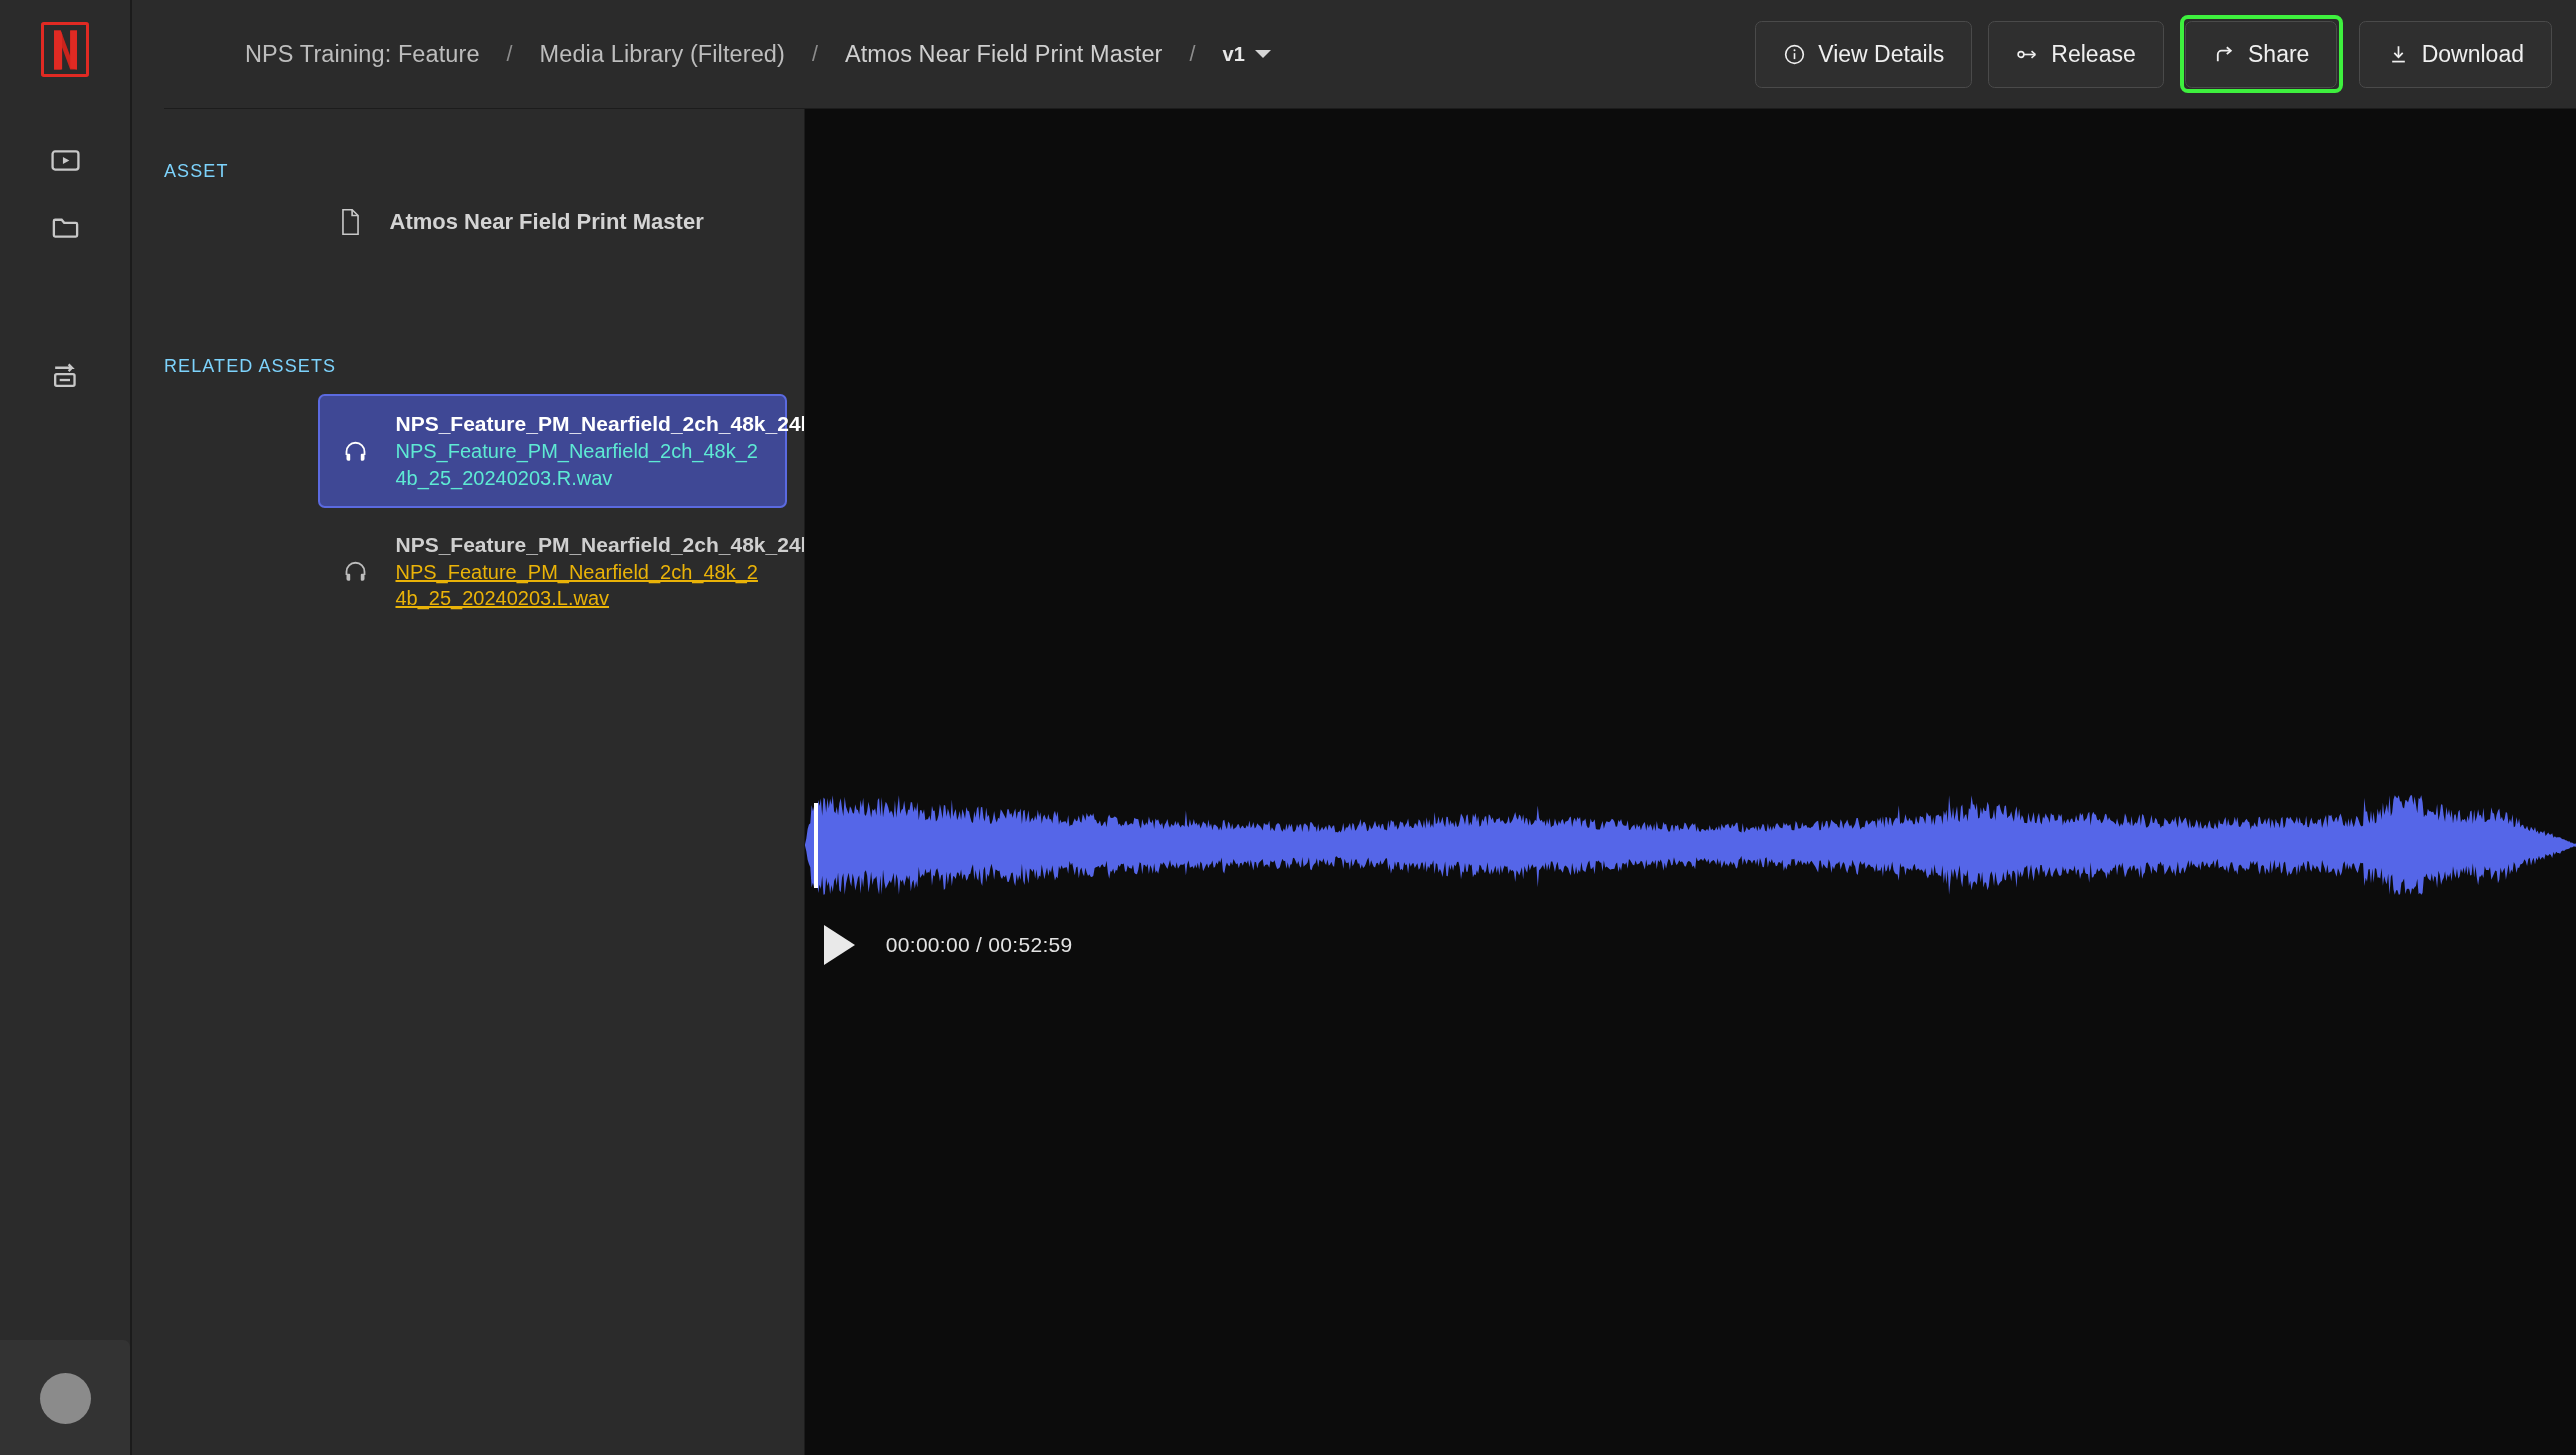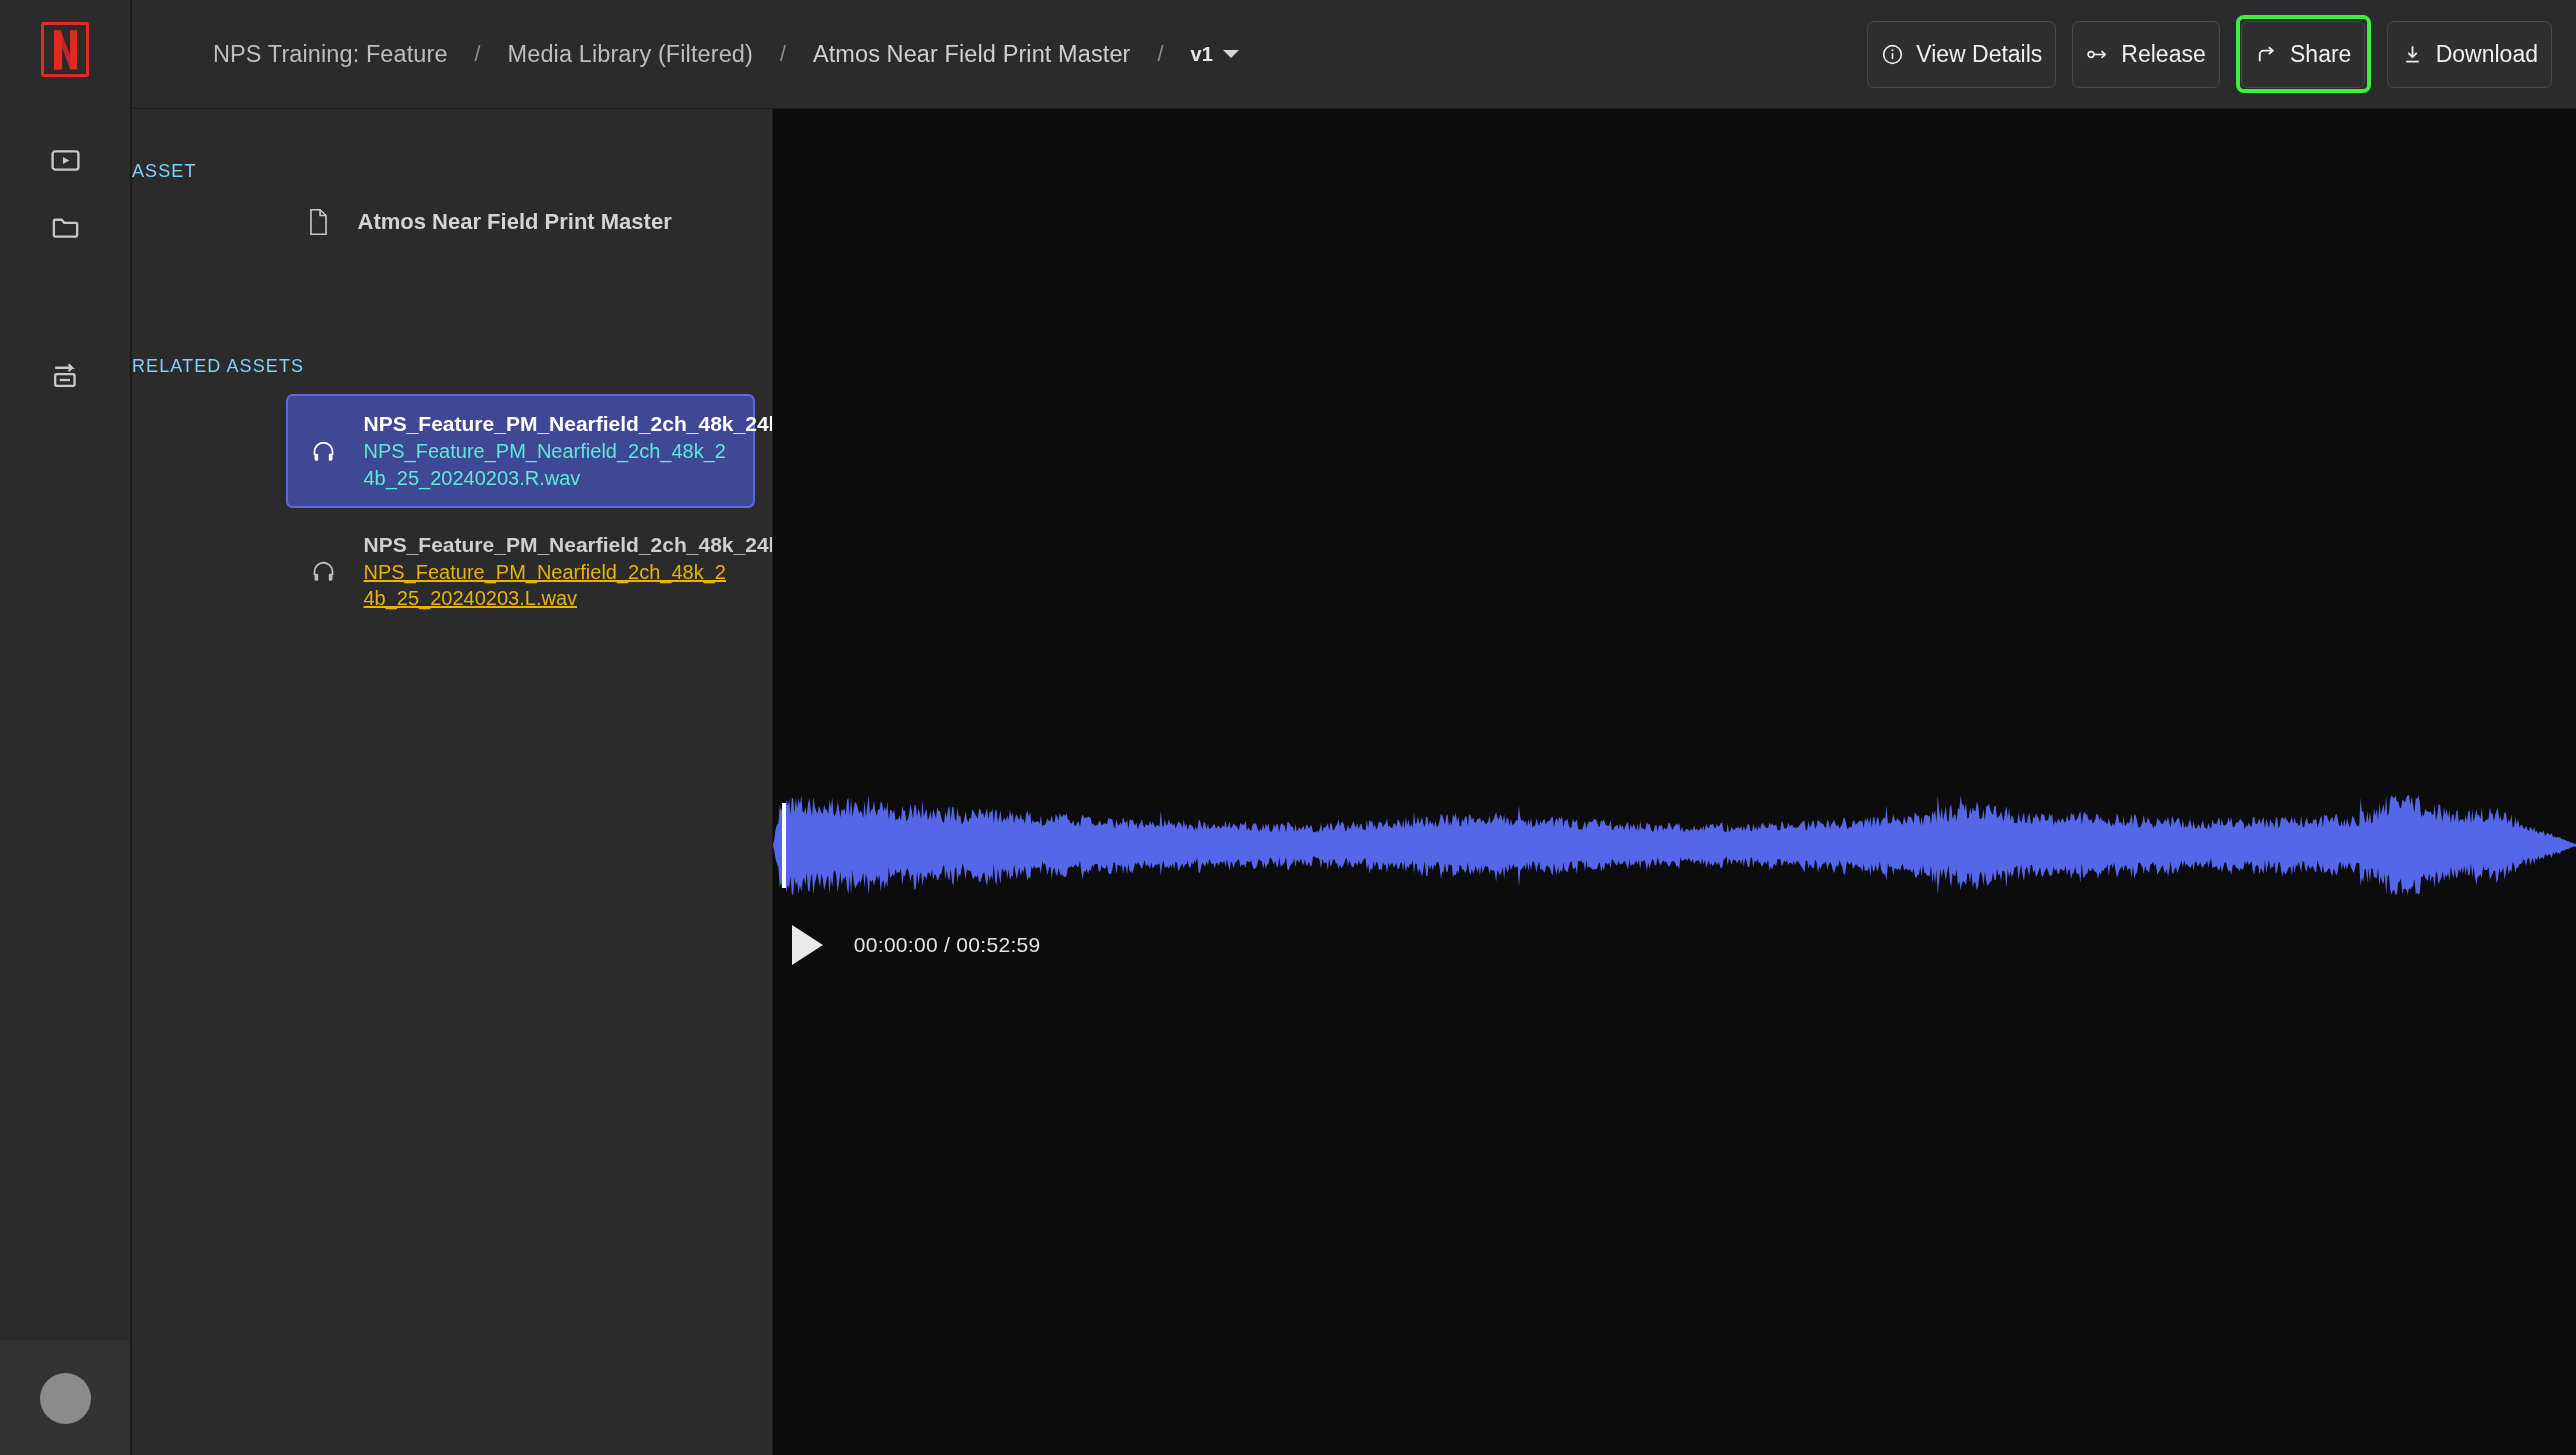--- a/index.html
+++ b/index.html
@@ -8,20 +8,21 @@
     background: #0c0c0c;
     font-family: "Liberation Sans", sans-serif;
     overflow: hidden;
   }
   #app {
     position: relative;
     width: 2576px; height: 1456px;
     background: #2b2b2b;
     display: flex;
     flex-direction: row;
+    gap: 32px;
   }
 
   
   .rail {
     width: 132px;
     height: 1456px;
     background: #2b2b2b;
     border-right: 2px solid #1b1b1b;
     flex: 0 0 132px;
     position: relative;
@@ -115,21 +116,21 @@
   }
   .btn {
     height: 67px;
     border: 1.3px solid #4a4a4a;
     border-radius: 6.7px;
     background: #2f2f2f;
     color: #efefef;
     font-size: 23px;
     display: flex; align-items: center; justify-content: center;
     gap: 12px;
-    padding: 0 13px;
+    padding: 0 27px;
     white-space: nowrap;
     cursor: pointer;
   }
   .btn svg { display:block; flex: 0 0 auto; }
   .btn-wrap { padding: 0; }
   .btn-wrap.focused {
     border: 4px solid #3ef03e;
     border-radius: 8px;
     padding: 1.3px;
   }

